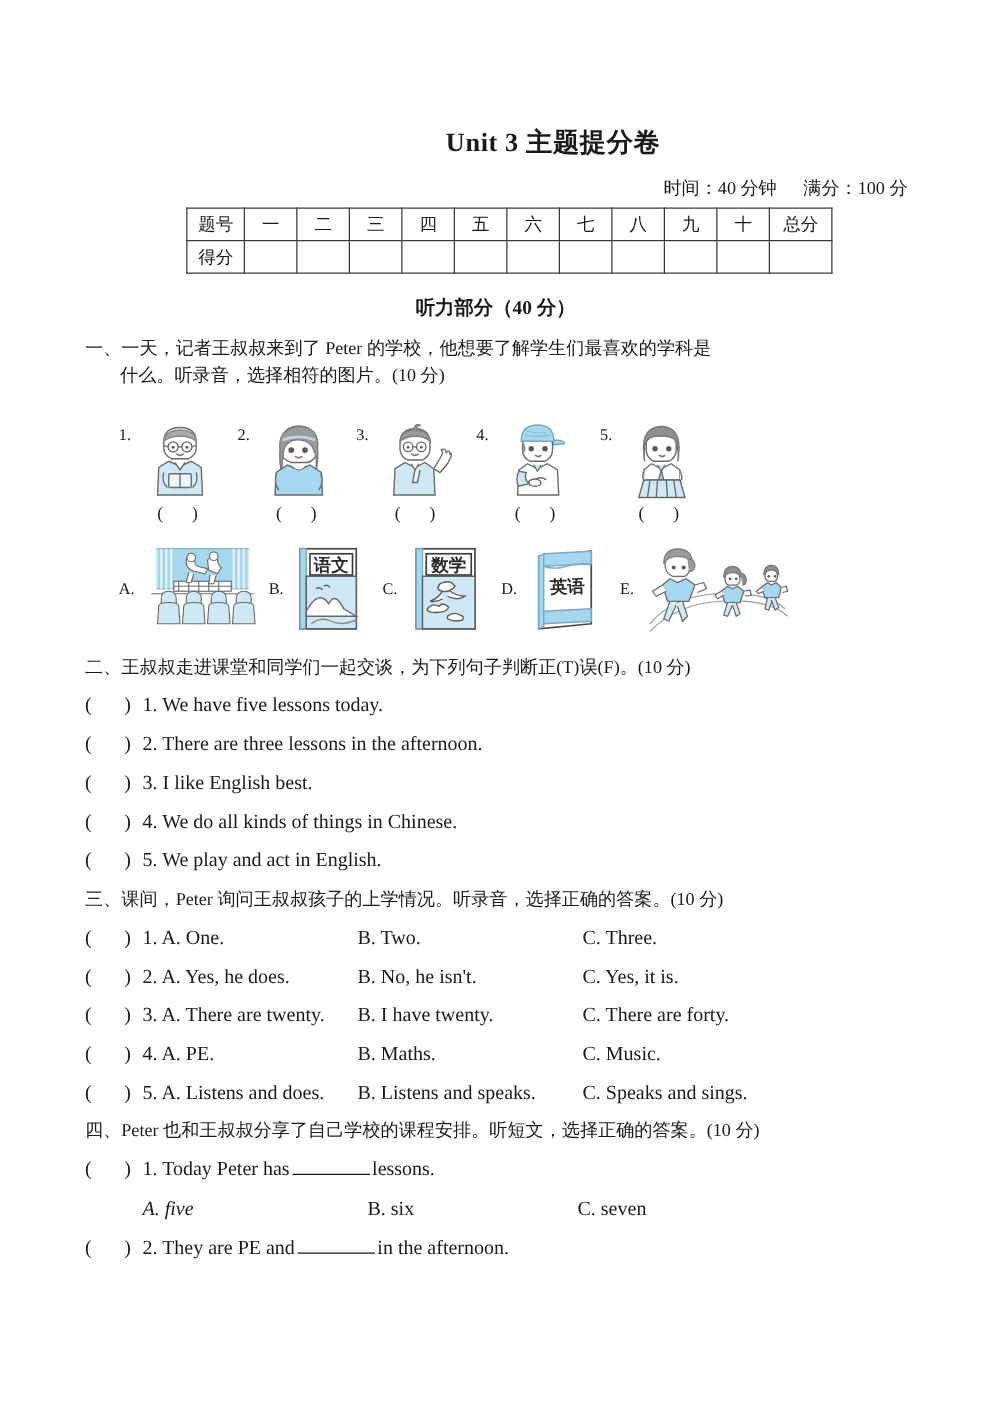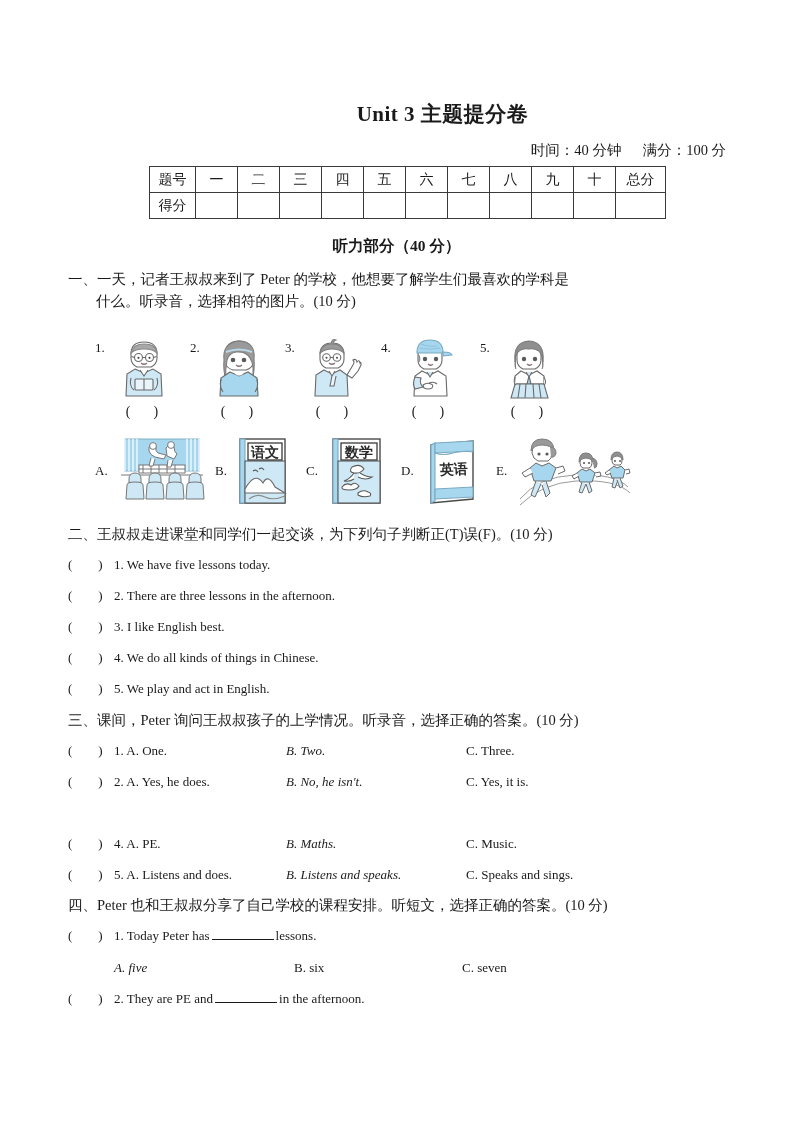--- a/index.html
+++ b/index.html
@@ -90,34 +90,34 @@
   }
   .q-head .ind2 {
     display: block;
     padding-left: 28px;
   }
 
   .q-row {
     position: absolute;
     left: 68px;
     width: 690px;
-    font-size: 13px;
+    font-size: 16px;
     line-height: 20px;
     white-space: nowrap;
   }
   .paren {
     display: inline-block;
     width: 46px;
   }
   .paren .sp { display: inline-block; width: 26px; }
   .opt {
     display: inline-block;
   }
   .opt-a { width: 172px; }
-  .opt-b { width: 180px; font-style: italic; }
+  .opt-b { width: 180px; }
   .opt-a2 { width: 180px; font-style: italic; }
   .opt-b2 { width: 168px; }
   .blank-line {
     display: inline-block;
     border-bottom: 1px solid #1a1a1a;
     width: 62px;
     height: 13px;
     margin: 0 2px;
     vertical-align: baseline;
   }
@@ -522,20 +522,23 @@
   </div>
 
   <div class="q-head" style="top:709px;">三、课间，Peter 询问王叔叔孩子的上学情况。听录音，选择正确的答案。(10 分)</div>
 
   <div class="q-row" style="top:741px;">
     <span class="paren">(<span class="sp"></span>)</span><span class="opt opt-a"><span>1.</span><span> </span><span>A. One.</span></span><span class="opt opt-b">B. Two.</span><span class="opt">C. Three.</span>
   </div>
   <div class="q-row" style="top:772px;">
     <span class="paren">(<span class="sp"></span>)</span><span class="opt opt-a"><span>2.</span><span> </span><span>A. Yes, he does.</span></span><span class="opt opt-b">B. No, he isn't.</span><span class="opt">C. Yes, it is.</span>
   </div>
+  <div class="q-row" style="top:803px;">
+    <span class="paren">(<span class="sp"></span>)</span><span class="opt opt-a"><span>3.</span><span> </span><span>A. There are twenty.</span></span><span class="opt opt-b">B. I have twenty.</span><span class="opt">C. There are forty.</span>
+  </div>
   <div class="q-row" style="top:834px;">
     <span class="paren">(<span class="sp"></span>)</span><span class="opt opt-a"><span>4.</span><span> </span><span>A. PE.</span></span><span class="opt opt-b">B. Maths.</span><span class="opt">C. Music.</span>
   </div>
   <div class="q-row" style="top:865px;">
     <span class="paren">(<span class="sp"></span>)</span><span class="opt opt-a"><span>5.</span><span> </span><span>A. Listens and does.</span></span><span class="opt opt-b">B. Listens and speaks.</span><span class="opt">C. Speaks and sings.</span>
   </div>
 
   <div class="q-head" style="top:894px;">四、Peter 也和王叔叔分享了自己学校的课程安排。听短文，选择正确的答案。(10 分)</div>
 
   <div class="q-row" style="top:926px;">

